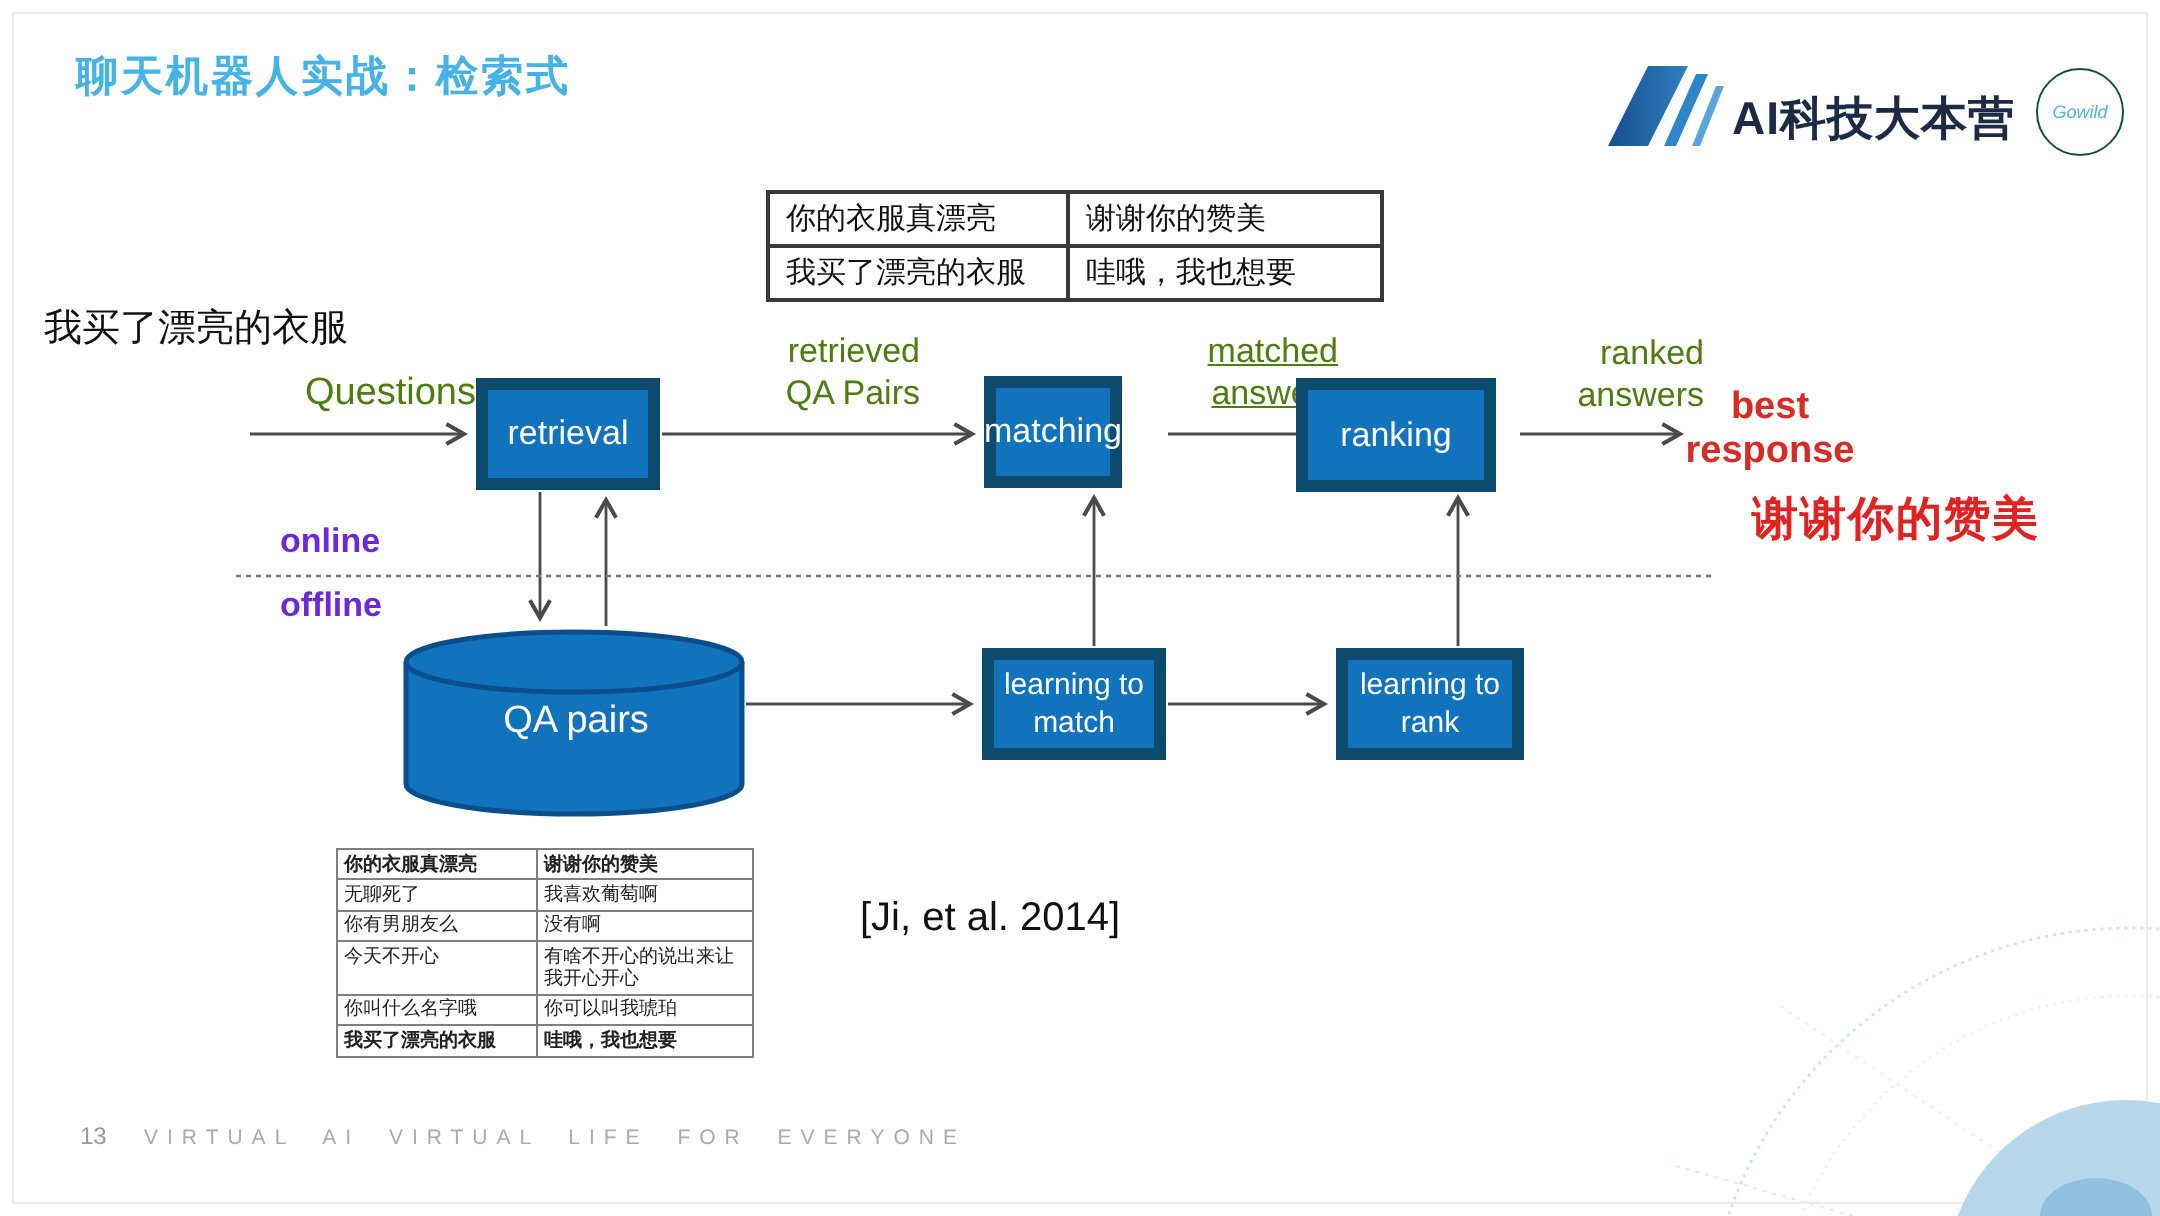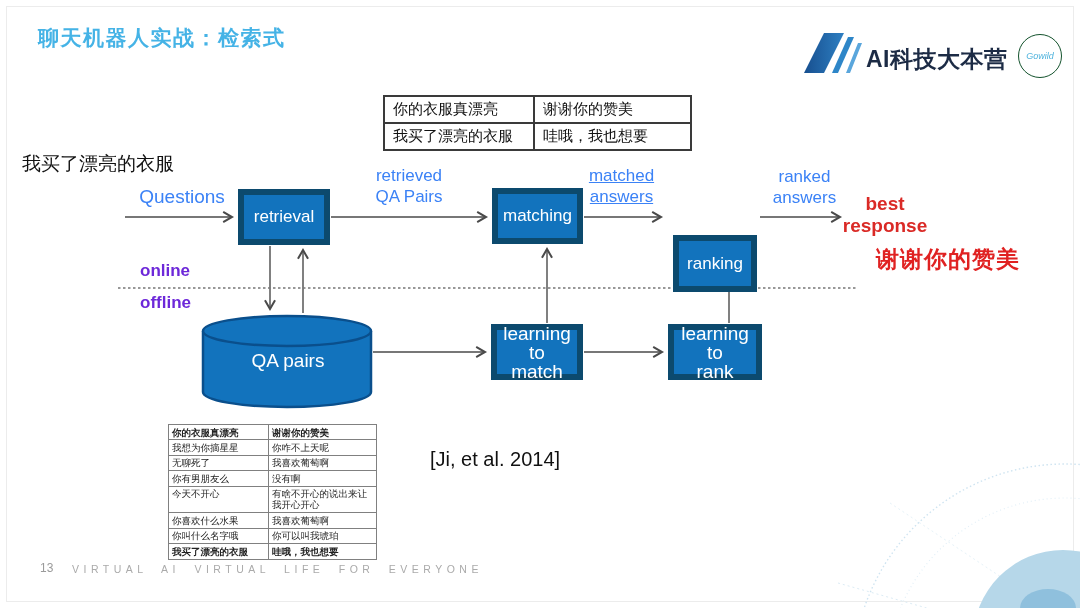--- a/index.html
+++ b/index.html
@@ -9,25 +9,25 @@
   .frame{position:absolute;inset:6px;border:1px solid #ececec;pointer-events:none;}
   .title{left:38px;top:24px;font-size:21px;font-weight:bold;color:#45b3e6;letter-spacing:1.5px;}
   .brand-name{left:866px;top:44px;font-size:23px;font-weight:bold;color:#1c2b45;letter-spacing:.5px;}
   .badge{left:1018px;top:34px;width:44px;height:44px;border:1px solid #14532d;border-radius:50%;
          display:flex;align-items:center;justify-content:center;box-sizing:border-box;}
   .badge span{font-size:9px;color:#4fb3dd;font-style:italic;}
   table{border-collapse:collapse;table-layout:fixed;}
   .ex-table{left:383px;top:95px;width:307px;}
   .ex-table td{border:2px solid #3a3a3a;height:25px;font-size:15px;color:#111;padding:0 8px;}
   .query{left:22px;top:151px;font-size:19px;color:#111;}
-  .lbl{font-size:17px;color:#3b82f6;text-align:center;line-height:21px;}
+  .lbl{font-size:17px;color:#4d7c0f;text-align:right;line-height:21px;}
   .ml{white-space:pre-line;}
   .node{background:#1273bd;border:6px solid #0c4a6e;color:#fff;display:flex;align-items:center;
         justify-content:center;text-align:center;box-sizing:border-box;font-size:17px;}
-  .node.small{font-size:19px;line-height:19px;}
+  .node.small{font-size:15px;line-height:19px;}
   .red{color:#da2a26;}
   .onoff{font-size:17px;font-weight:600;color:#6d28d9;}
   .qa-store-label{left:233px;top:350px;width:110px;text-align:center;font-size:19px;color:#fff;}
   .red-answer{left:876px;top:244px;font-size:23px;font-weight:bold;color:#e02222;letter-spacing:1px;}
   .best{left:838px;top:193px;width:94px;font-size:19px;font-weight:600;text-align:center;line-height:22px;}
   .citation{left:430px;top:448px;font-size:20px;color:#111;}
   .qa-table{left:168px;top:424px;width:208px;}
   .qa-table td{border:1px solid #808080;font-size:9.5px;color:#222;padding:1.5px 3px;line-height:1.2;
                vertical-align:top;}
   .qa-table tr.bold td{font-weight:bold;}
@@ -101,24 +101,24 @@
   <g>
     <path d="M203,331 L203,392 A84,15 0 0 0 371,392 L371,331" fill="#1273bd" stroke="#0a4f8c" stroke-width="2.5"></path>
     <ellipse cx="287" cy="331" rx="84" ry="15" fill="#1273bd" stroke="#0a4f8c" stroke-width="2.5"></ellipse>
   </g>
 </svg>
 
 <div class="abs lbl" style="left:126px;top:186px;width:112px;font-size:19px;">Questions</div>
 <div class="abs node" style="left:238px;top:189px;width:92px;height:56px;">retrieval</div>
 <div class="abs lbl ml" style="left:358px;top:165px;width:102px;">retrieved
 QA Pairs</div>
-<div class="abs node" style="left:492px;top:188px;width:91px;height:56px;">matching</div>
+<div class="abs node" style="left:492px;top:188px;width:69px;height:56px;">matching</div>
 <div class="abs lbl ml" style="left:574px;top:165px;width:95px;text-decoration:underline;">matched
 answers</div>
-<div class="abs node" style="left:673px;top:189px;width:84px;height:57px;margin-top:46px;">ranking</div>
+<div class="abs node" style="left:648px;top:189px;width:100px;height:57px;">ranking</div>
 <div class="abs lbl ml" style="left:757px;top:166px;width:95px;">ranked
 answers</div>
 <div class="abs lbl ml red best">best
 response</div>
 <div class="abs red-answer">谢谢你的赞美</div>
 
 <div class="abs onoff" style="left:140px;top:261px;">online</div>
 <div class="abs onoff" style="left:140px;top:293px;">offline</div>
 
 <div class="abs qa-store-label">QA pairs</div>
@@ -134,38 +134,30 @@
   <colgroup>
       <col style="width:100px">
       <col style="width:108px">
     </colgroup>
   <tbody>
       <tr class="bold">
     <td>你的衣服真漂亮</td>
     <td>谢谢你的赞美</td>
       </tr>
   <tr>
-    <td>我想为你摘星星</td>
-    <td>你咋不上天呢</td>
-      </tr>
-  <tr>
     <td>无聊死了</td>
     <td>我喜欢葡萄啊</td>
       </tr>
   <tr>
     <td>你有男朋友么</td>
     <td>没有啊</td>
       </tr>
   <tr>
     <td>今天不开心</td>
     <td>有啥不开心的说出来让我开心开心</td>
-      </tr>
-  <tr>
-    <td>你喜欢什么水果</td>
-    <td>我喜欢葡萄啊</td>
       </tr>
   <tr>
     <td>你叫什么名字哦</td>
     <td>你可以叫我琥珀</td>
       </tr>
   <tr class="bold">
     <td>我买了漂亮的衣服</td>
     <td>哇哦，我也想要</td>
       </tr>
 </tbody>

